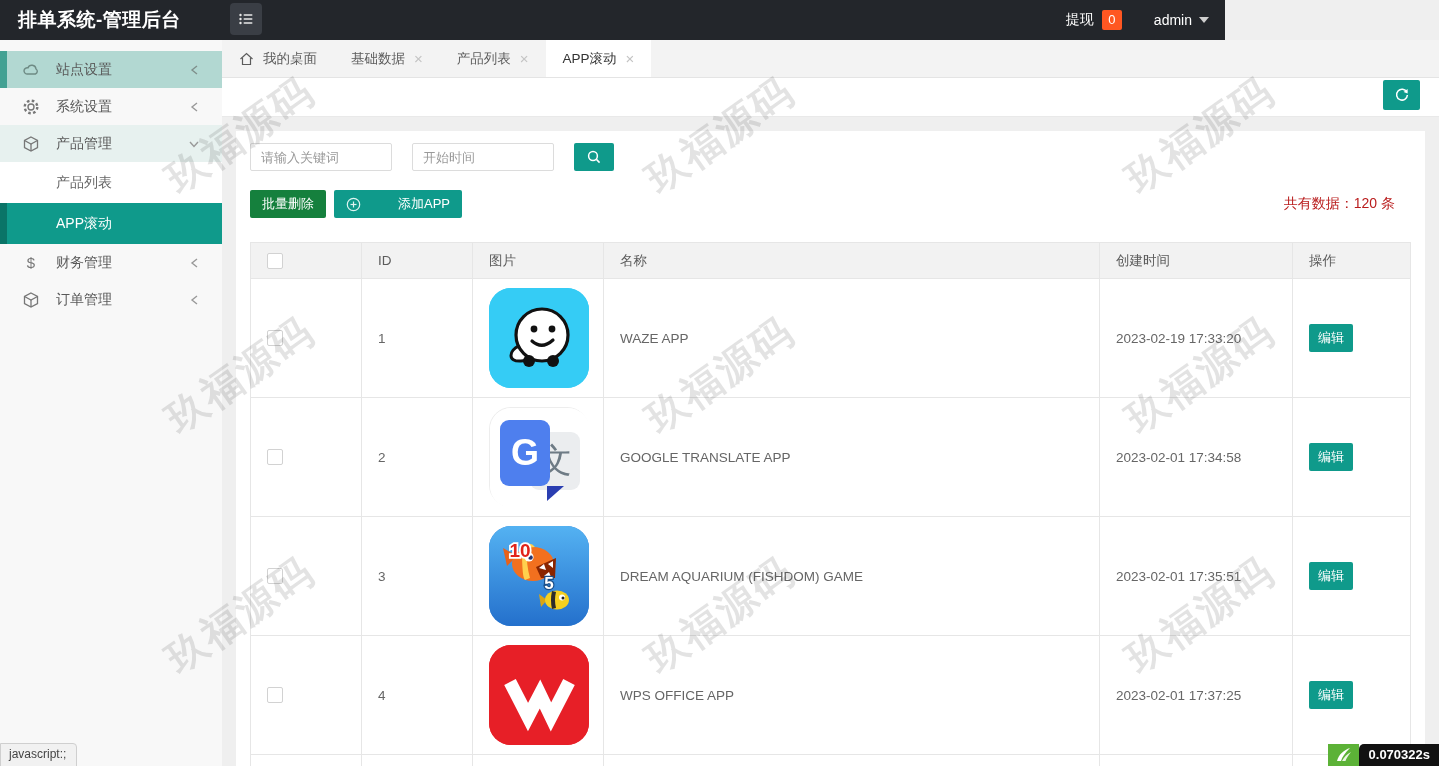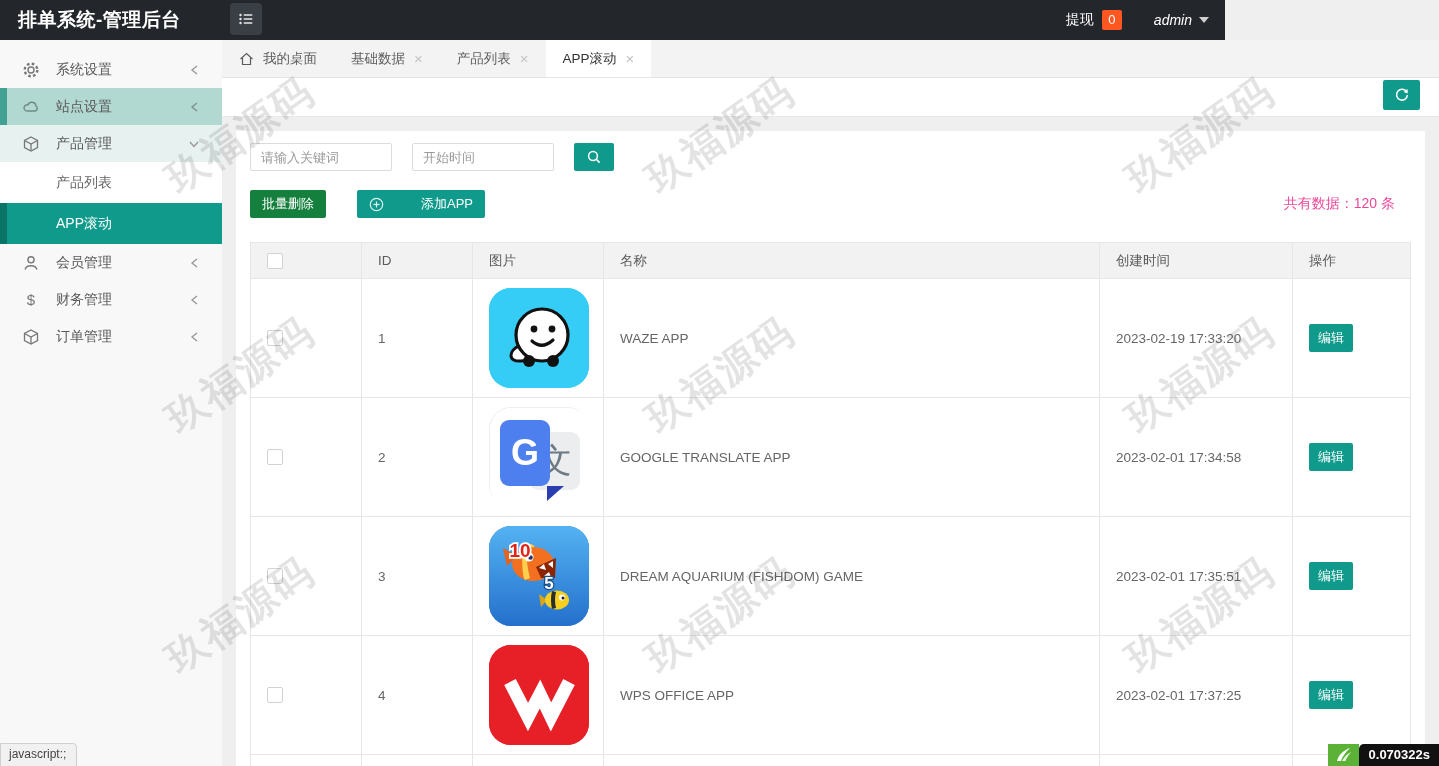--- a/index.html
+++ b/index.html
@@ -6,21 +6,21 @@
   html,body { width:1439px; height:766px; overflow:hidden; }
   body { font-family:"Liberation Sans","DejaVu Sans",sans-serif; background:#efefef; position:relative; }
 
   
   .top-header { position:absolute; top:0; left:0; width:1225px; height:40px; background:#23262b; z-index:50; }
   .app-title { position:absolute; left:18px; top:0; height:40px; line-height:40px; color:#fff; font-size:19px; font-weight:bold; letter-spacing:0.5px; }
   .collapse-btn { position:absolute; left:230px; top:3px; width:32px; height:32px; background:#3a3e45; border:none; border-radius:4px; cursor:pointer; display:flex; align-items:center; justify-content:center; }
   .header-right { position:absolute; right:16px; top:0; height:40px; display:flex; align-items:center; gap:14px; }
   .withdraw { display:flex; align-items:center; gap:8px; color:#fff; font-size:14px; cursor:pointer; }
   .withdraw-badge { min-width:20px; height:20px; line-height:20px; text-align:center; background:#ff5722; color:#fff; font-size:13px; border-radius:2px; padding:0 4px; }
-  .user-menu { display:flex; align-items:center; gap:7px; color:#fff; font-size:14px; cursor:pointer; margin-left:18px;font-style:italic; }
+  .user-menu { display:flex; align-items:center; gap:7px; color:#fff; font-size:14px; cursor:pointer; margin-left:18px; }
   .caret-down { width:0; height:0; border-left:5px solid transparent; border-right:5px solid transparent; border-top:6px solid #cfcfcf; }
 
   
   .sidebar { position:absolute; top:40px; left:0; width:222px; height:726px; background:#f8f8f8; padding-top:11px; z-index:10; }
   .side-item { position:relative; height:37px; display:flex; align-items:center; cursor:pointer; color:#595959; font-size:14px; }
   .side-item .s-icon { position:absolute; left:22px; width:18px; height:18px; display:flex; align-items:center; justify-content:center; color:#777; font-size:15px; }
   .side-item .s-label { position:absolute; left:56px; }
   .side-item .s-chevron { position:absolute; right:22px; display:flex; }
   .side-item.highlight { background:#b2d8d2; border-left:7px solid #43a193; }
   .side-item.highlight .s-icon { left:15px; }
@@ -41,22 +41,22 @@
   .refresh-btn { position:absolute; right:19px; top:2px; width:37px; height:30px; background:#0f9a8b; border:none; border-radius:2px; cursor:pointer; display:flex; align-items:center; justify-content:center; }
 
   .content-card { margin:14px 14px 0 14px; background:#fff; height:700px; padding:12px 14px; position:relative; }
   .search-row { display:flex; align-items:center; gap:20px; }
   .text-input { width:142px; height:28px; border:1px solid #dcdcdc; border-radius:2px; padding:0 10px; font-size:13px; color:#333; background:#fff; font-family:inherit; }
   .text-input::placeholder { color:#9a9a9a; }
   .search-btn { width:40px; height:28px; background:#0f9a8b; border:none; border-radius:2px; cursor:pointer; display:flex; align-items:center; justify-content:center; }
   .action-row { margin-top:19px; display:flex; align-items:center; position:relative; }
   .btn { height:28px; border:none; border-radius:2px; color:#fff; font-size:13px; padding:0 12px; cursor:pointer; display:flex; align-items:center; gap:6px; font-family:inherit; }
   .btn-danger { background:#15803d; }
-  .btn-teal { background:#0f9a8b; margin-left:31px;gap:37px; }
-  .total-info { position:absolute; right:16px; color:#ec4899; font-size:14px; }
+  .btn-teal { background:#0f9a8b; margin-left:8px;gap:37px; }
+  .total-info { position:absolute; right:16px; color:#b91c1c; font-size:14px; }
 
   
   table.data-table { margin-top:24px; border-collapse:collapse; table-layout:fixed; width:1160px; }
   .data-table th, .data-table td { border:1px solid #e6e6e6; font-weight:normal; text-align:left; color:#666; }
   .data-table th { background:#f2f2f2; height:36px; font-size:13.5px; color:#5c5c5c; padding:0 0 0 16px; }
   .data-table td { height:119px; font-size:13.5px; padding:0 0 0 16px; background:#fff; }
   .data-table tr.cutoff td { height:12px; border-bottom:none; }
   .cb { width:16px; height:16px; border:1px solid #d2d2d2; border-radius:2px; background:#fff; appearance:none; -webkit-appearance:none; cursor:pointer; display:block; }
   .app-icon { width:100px; height:100px; border-radius:22px; display:block; }
   .icon-sliver { width:100px; height:4px; border-radius:10px 10px 0 0; background:linear-gradient(90deg,#f3b9ee,#fce6fb 70%,#ffffff); }
@@ -101,44 +101,44 @@
     </div>
     <div class="user-menu">
       <span>admin</span>
       <span class="caret-down"></span>
     </div>
   </div>
 </div>
 
 <div class="sidebar">
 
+  <div class="side-item highlight">
+    <span class="s-icon">
+      <svg width="18" height="18" viewBox="0 0 18 18" fill="none" stroke="#6e8a84" stroke-width="1.4">
+        <path d="M5 13 a3.1 3.1 0 1 1 0.9-6.1 a4.2 4.2 0 0 1 8.1 1.1 a2.8 2.8 0 0 1-0.6 5 Z"></path>
+      </svg>
+    </span>
+    <span class="s-label">站点设置</span>
+    <span class="s-chevron">
+      <svg width="10" height="12" viewBox="0 0 10 12" fill="none" stroke="#7f8f8b" stroke-width="1.4">
+          <polyline points="7,2 2,6 7,10"></polyline>
+        </svg>
+    </span>
+  </div>
+
   <div class="side-item">
     <span class="s-icon">
       <svg width="18" height="18" viewBox="0 0 18 18" fill="none" stroke="#777">
         <circle cx="9" cy="9" r="6.3" stroke-width="2.4" stroke-dasharray="2.6 2.35"></circle>
         <circle cx="9" cy="9" r="3" stroke-width="1.4"></circle>
       </svg>
     </span>
     <span class="s-label">系统设置</span>
     <span class="s-chevron">
       <svg width="10" height="12" viewBox="0 0 10 12" fill="none" stroke="#999" stroke-width="1.4">
-          <polyline points="7,2 2,6 7,10"></polyline>
-        </svg>
-    </span>
-  </div>
-
-  <div class="side-item highlight">
-    <span class="s-icon">
-      <svg width="18" height="18" viewBox="0 0 18 18" fill="none" stroke="#6e8a84" stroke-width="1.4">
-        <path d="M5 13 a3.1 3.1 0 1 1 0.9-6.1 a4.2 4.2 0 0 1 8.1 1.1 a2.8 2.8 0 0 1-0.6 5 Z"></path>
-      </svg>
-    </span>
-    <span class="s-label">站点设置</span>
-    <span class="s-chevron">
-      <svg width="10" height="12" viewBox="0 0 10 12" fill="none" stroke="#7f8f8b" stroke-width="1.4">
           <polyline points="7,2 2,6 7,10"></polyline>
         </svg>
     </span>
   </div>
 
   <div class="side-item tinted">
     <span class="s-icon">
       <svg width="18" height="18" viewBox="0 0 18 18" fill="none" stroke="#777" stroke-width="1.3">
         <polygon points="9,2 15.5,5.5 15.5,12.5 9,16 2.5,12.5 2.5,5.5"></polygon>
         <polyline points="2.5,5.5 9,9 15.5,5.5"></polyline>
@@ -153,34 +153,20 @@
     </span>
   </div>
 
   <div class="sub-item">
     <span class="s-label">产品列表</span>
   </div>
   <div class="sub-item active">
     <span class="s-label">APP滚动</span>
   </div>
 
-  <div class="side-item">
-    <span class="s-icon">
-      <svg width="18" height="18" viewBox="0 0 18 18" fill="none" stroke="#777" stroke-width="1.4">
-        <circle cx="9" cy="5.8" r="3.1"></circle>
-          <path d="M3 15.5 a6.2 5 0 0 1 12 0"></path>
-      </svg>
-    </span>
-    <span class="s-label">会员管理</span>
-    <span class="s-chevron">
-      <svg width="10" height="12" viewBox="0 0 10 12" fill="none" stroke="#999" stroke-width="1.4">
-          <polyline points="7,2 2,6 7,10"></polyline>
-        </svg>
-    </span>
-  </div>
 
   <div class="side-item">
     <span class="s-icon">$</span>
     <span class="s-label">财务管理</span>
     <span class="s-chevron">
       <svg width="10" height="12" viewBox="0 0 10 12" fill="none" stroke="#999" stroke-width="1.4">
           <polyline points="7,2 2,6 7,10"></polyline>
         </svg>
     </span>
   </div>

